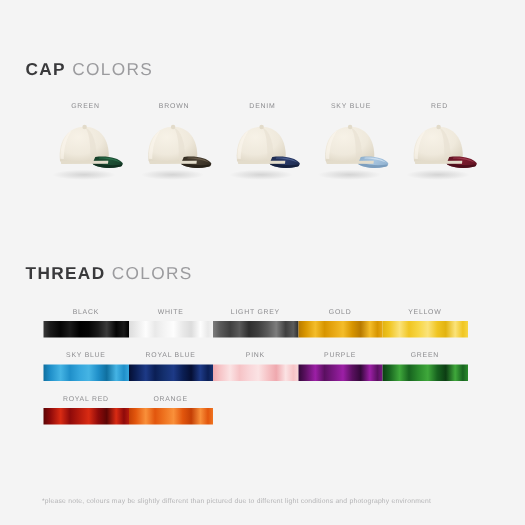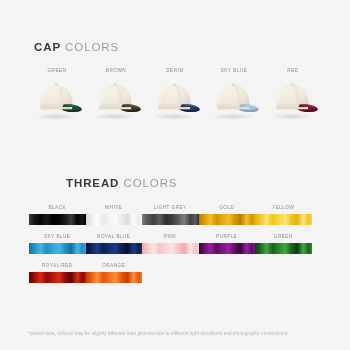--- a/index.html
+++ b/index.html
@@ -7,28 +7,28 @@
   body{
     width:350px;height:350px;overflow:hidden;
     background:#f4f4f4;
     font-family:"Liberation Sans","DejaVu Sans",sans-serif;
     -webkit-font-smoothing:antialiased;
   }
   .page{position:relative;width:350px;height:350px;}
 
   
   .section-head{
-    position:absolute;left:34px;
+    position:absolute;left:17px;
     font-size:11.5px;letter-spacing:.9px;white-space:nowrap;
   }
   .section-head .h-strong{color:#39393b;font-weight:700;}
   .section-head .h-light{color:#9b9b9e;font-weight:400;}
 
   #cap-head{top:41px;}
-  #thread-head{top:177px;margin-left:32px;}
+  #thread-head{top:177px;}
 
   
   .cap-row{position:absolute;top:68px;left:29px;width:292px;
            display:flex;justify-content:space-between;}
   .cap-cell{width:56px;display:flex;flex-direction:column;align-items:center;}
   .cap-label{
     font-size:4.6px;letter-spacing:.55px;color:#8c8c8f;
     text-transform:uppercase;white-space:nowrap;margin-bottom:5px;
   }
   .cap-art{position:relative;width:56px;height:46px;}

